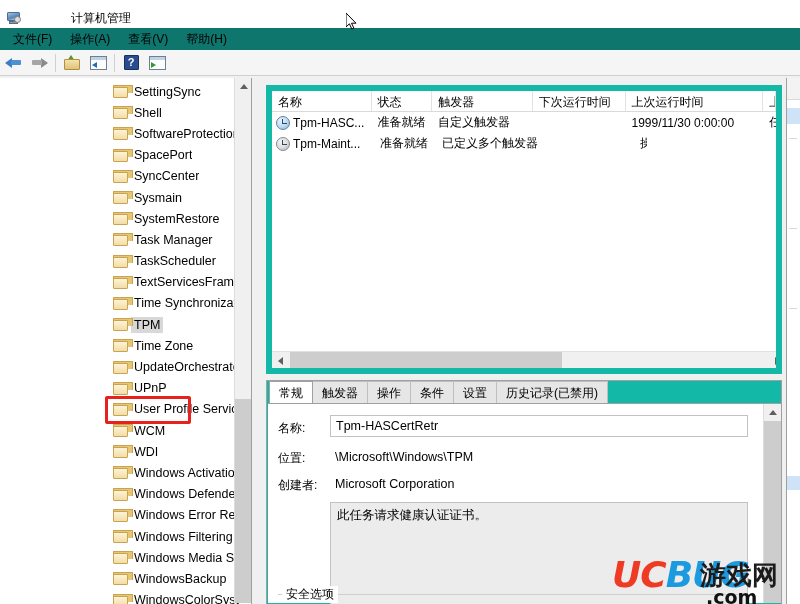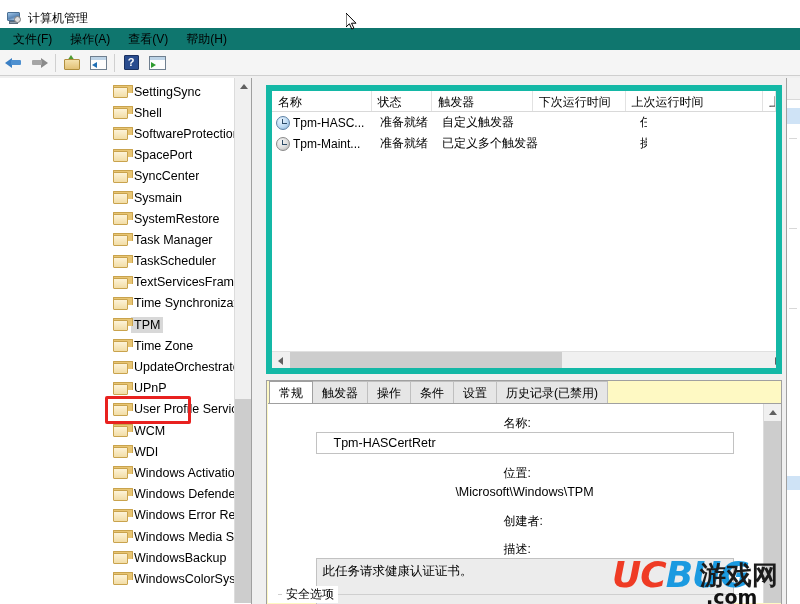--- a/index.html
+++ b/index.html
@@ -8,21 +8,21 @@
     background:#ffffff;
     font-family:"Liberation Sans","DejaVu Sans",sans-serif;
     font-size:12px;color:#000;
     -webkit-font-smoothing:antialiased;
   }
   .app{position:relative;width:800px;height:604px;background:#f0f0f0;}
 
   
   .titlebar{
     position:absolute;left:0;top:0;width:800px;height:36px;
-    background:#ffffff;display:flex;align-items:center;
+    background:#ffffff;display:flex;align-items:center;gap:43px;
   }
   .title-ico{
     width:16px;height:16px;margin-left:6px;margin-right:6px;
     position:relative;flex:0 0 auto;
   }
   .title-ico .scr{
     position:absolute;left:1px;top:2px;width:13px;height:9px;
     background:linear-gradient(160deg,#9fc6e8 0%,#5b86b5 55%,#cfe2f2 100%);
     border:1px solid #4a6f93;border-radius:1px;box-sizing:border-box;
   }
@@ -191,42 +191,42 @@
   .hsb-arrow.left{left:0;}
   .hsb-arrow.right{right:0;}
   .hsb-arrow i{width:0;height:0;display:block;}
   .hsb-arrow.left i{border-top:4px solid transparent;border-bottom:4px solid transparent;border-right:5px solid #606060;}
   .hsb-arrow.right i{border-top:4px solid transparent;border-bottom:4px solid transparent;border-left:5px solid #606060;}
   .hsb-thumb{position:absolute;top:0;height:17px;background:#cdcdcd;}
 
   
   .detail{
     position:absolute;left:0;top:303px;width:516px;height:224px;
-    background:#fef9c3;border:1px solid #a0a0a0;border-bottom:none;box-sizing:border-box;
+    background:#14b8a6;border:1px solid #a0a0a0;border-bottom:none;box-sizing:border-box;
   }
   .tabs{height:22px;display:flex;align-items:flex-end;padding-left:2px;box-sizing:border-box;}
   .tab{
     font-size:12px;color:#000;padding:3px 9px 4px 9px;background:#e6e6e6;
     border:1px solid #bfbfbf;border-bottom:none;margin-right:-1px;white-space:nowrap;
     box-sizing:border-box;height:22px;
   }
   .tab.active{background:#ffffff;border-color:#a0a0a0;position:relative;z-index:2;}
 
   .form{
     position:absolute;left:1px;top:22px;width:513px;height:200px;background:#ffffff;
     border-top:1px solid #a0a0a0;box-sizing:border-box;
   }
-  .frow{display:flex;align-items:center;margin:11px;flex-direction:column;}
+  .frow{display:flex;align-items:flex-end;margin:0;}
   .flabel{
     width:62px;font-size:12px;color:#000;text-align:left;padding-left:10px;
     box-sizing:border-box;flex:0 0 auto;
   }
   .fval-box{
     background:#fff;border:1px solid #c2c2c2;box-sizing:border-box;
-    font-size:12.5px;padding:3px 17px;color:#000;white-space:nowrap;overflow:hidden;
+    font-size:12.5px;padding:3px 5px;color:#000;white-space:nowrap;overflow:hidden;
   }
   .fval-plain{
     font-size:12.5px;padding:3px 5px;color:#000;white-space:nowrap;
   }
   .desc-box{
     background:#ececec;border:1px solid #c2c2c2;box-sizing:border-box;
     font-size:12.5px;padding:4px 6px;color:#000;
   }
   .group{
     position:absolute;left:10px;right:40px;border-top:1px solid #cfcfcf;
@@ -477,20 +477,27 @@
               <i class="body"></i>
             </span>
             <span class="lbl">Windows Defender</span>
           </div>
           <div class="tree-row">
             <span class="fico">
               <i class="tab"></i>
               <i class="body"></i>
             </span>
             <span class="lbl">Windows Error Reporting</span>
+          </div>
+          <div class="tree-row">
+            <span class="fico">
+              <i class="tab"></i>
+              <i class="body"></i>
+            </span>
+            <span class="lbl">Windows Filtering</span>
           </div>
           <div class="tree-row">
             <span class="fico">
               <i class="tab"></i>
               <i class="body"></i>
             </span>
             <span class="lbl">Windows Media Sharing</span>
           </div>
           <div class="tree-row">
             <span class="fico">
@@ -529,20 +536,21 @@
           </div>
         <div class="lv-body" id="lv-body">
             <div class="lv-row">
               <div class="lv-cell" style="width: 102px; display: flex; align-items: center; padding-left: 0px;">
                 <span class="clockico"></span>
                 <span>Tpm-HASC...</span>
               </div>
               <div class="lv-cell" style="width: 62px;">准备就绪</div>
               <div class="lv-cell" style="width: 103px;">自定义触发器</div>
               <div class="lv-cell" style="width: 95px;"></div>
+              <div class="lv-cell" style="width: 141px;">1999/11/30 0:00:00</div>
               <div class="lv-cell" style="width: 13px;">任务尚</div>
             </div>
             <div class="lv-row">
               <div class="lv-cell" style="width: 102px; display: flex; align-items: center; padding-left: 0px;">
                 <span class="clockico grey"></span>
                 <span>Tpm-Maint...</span>
               </div>
               <div class="lv-cell" style="width: 62px;">准备就绪</div>
               <div class="lv-cell" style="width: 103px;">已定义多个触发器</div>
               <div class="lv-cell" style="width: 95px;"></div>
@@ -576,20 +584,21 @@
             <div class="fval-box" style="width:418px;">Tpm-HASCertRetr</div>
           </div>
 
           <div class="frow" style="margin-top:10px;">
             <div class="flabel">位置:</div>
             <div class="fval-plain">\Microsoft\Windows\TPM</div>
           </div>
 
           <div class="frow" style="margin-top:7px;">
             <div class="flabel">创建者:</div>
+            <div class="fval-plain">Microsoft Corporation</div>
           </div>
 
           <div class="frow" style="margin-top:8px;">
             <div class="flabel">描述:</div>
             <div class="desc-box" style="width:418px;height:128px;">此任务请求健康认证证书。</div>
           </div>
 
           <div class="group" style="top:190px;">
             <span class="group-title">安全选项</span>
           </div>

